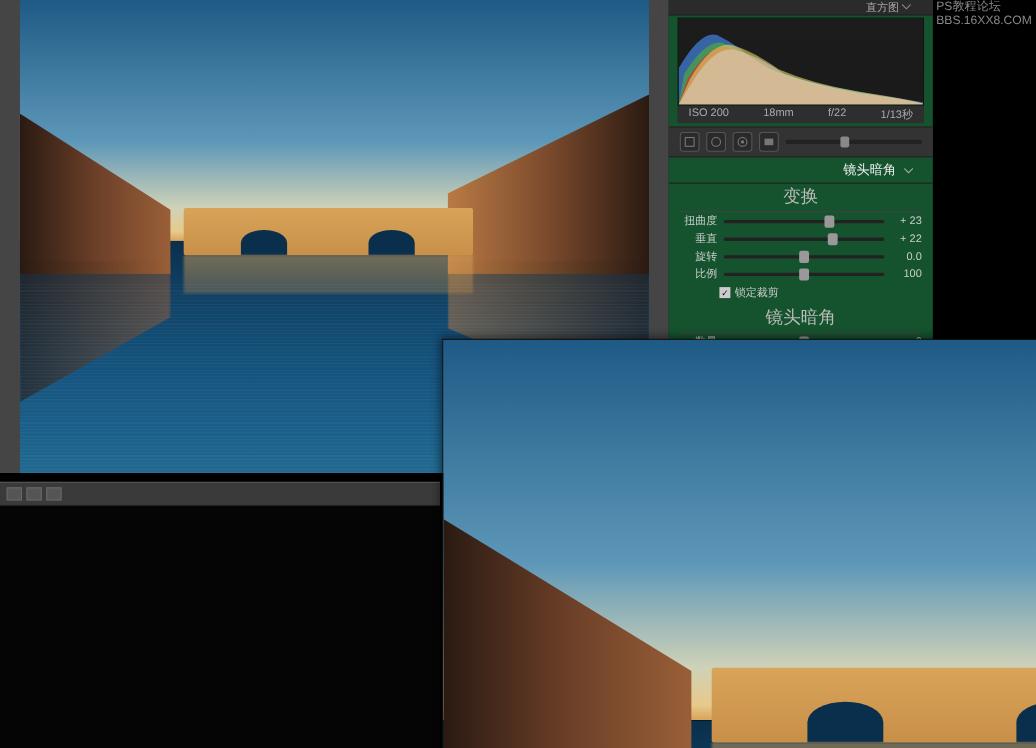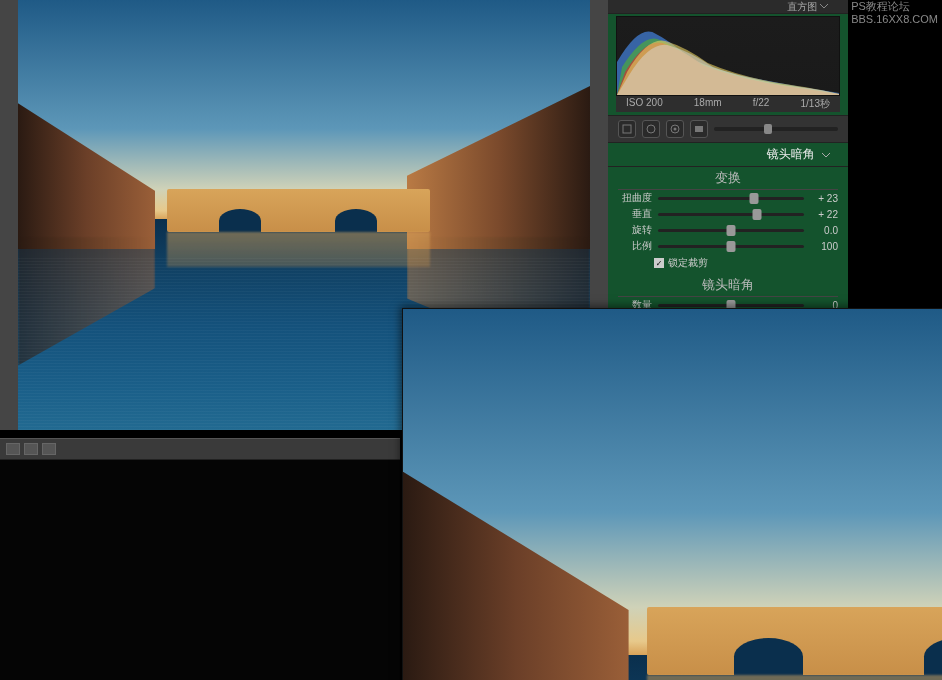--- a/index.html
+++ b/index.html
@@ -17,21 +17,21 @@
   .histo-svg { width:100%; height:100%; }
   .meta-row { display:flex; justify-content:space-between; padding:1px 10px; font-size:10px; color:#aaa; background:#2e2e2e; margin:0 8px; }
   .tool-row { display:flex; align-items:center; gap:6px; padding:4px 10px; border-top:1px solid #222; border-bottom:1px solid #222; background:#333; margin-top:3px;}
   .tool-ic { width:18px; height:18px; border:1px solid #555; border-radius:3px; background:#2a2a2a; display:flex; align-items:center; justify-content:center;}
   .tool-slider-track { flex:1; height:4px; background:#222; border-radius:2px; position:relative;}
   .tool-slider-handle { position:absolute; left:40%; top:-3px; width:8px; height:10px; background:#888; border-radius:2px;}
   .section-head { text-align:right; padding:3px 18px; color:#eee; font-size:12px; border-bottom:1px solid #222; }
   .section-head svg { vertical-align:middle; margin-left:4px;}
   .tab-row { display:flex; justify-content:center; gap:14px; padding:4px 0; font-size:11px; color:#999; }
   .tab-row .active { color:#fff; }
-  .sub-head { text-align:center; color:#bbb; font-size:13px; padding:2px 0; border-bottom:1px solid #444; margin:0 10px;}
+  .sub-head { text-align:center; color:#bbb; font-size:16px; padding:2px 0; border-bottom:1px solid #444; margin:0 10px;}
   .slider-row { display:flex; align-items:center; padding:1px 10px; gap:6px; font-size:10px; color:#ccc; }
   .slider-label { width:34px; text-align:right; }
   .slider-track { flex:1; height:3px; background:#222; position:relative; border-radius:2px;}
   .slider-handle { position:absolute; top:-4px; width:9px; height:11px; background:#999; border-radius:2px; transform:translateX(-50%);}
   .slider-val { width:28px; text-align:right; font-size:10px;}
   .chk-row { display:flex; align-items:center; gap:4px; padding:2px 0 4px 46px; font-size:10px;}
   .chk { width:10px; height:10px; background:#ccc; display:flex; align-items:center; justify-content:center; color:#000; font-size:8px;}
 
   .watermark { position:absolute; right:4px; top:0; color:#888; font-size:11px; line-height:13px; font-family: "SimSun", serif; }
 

